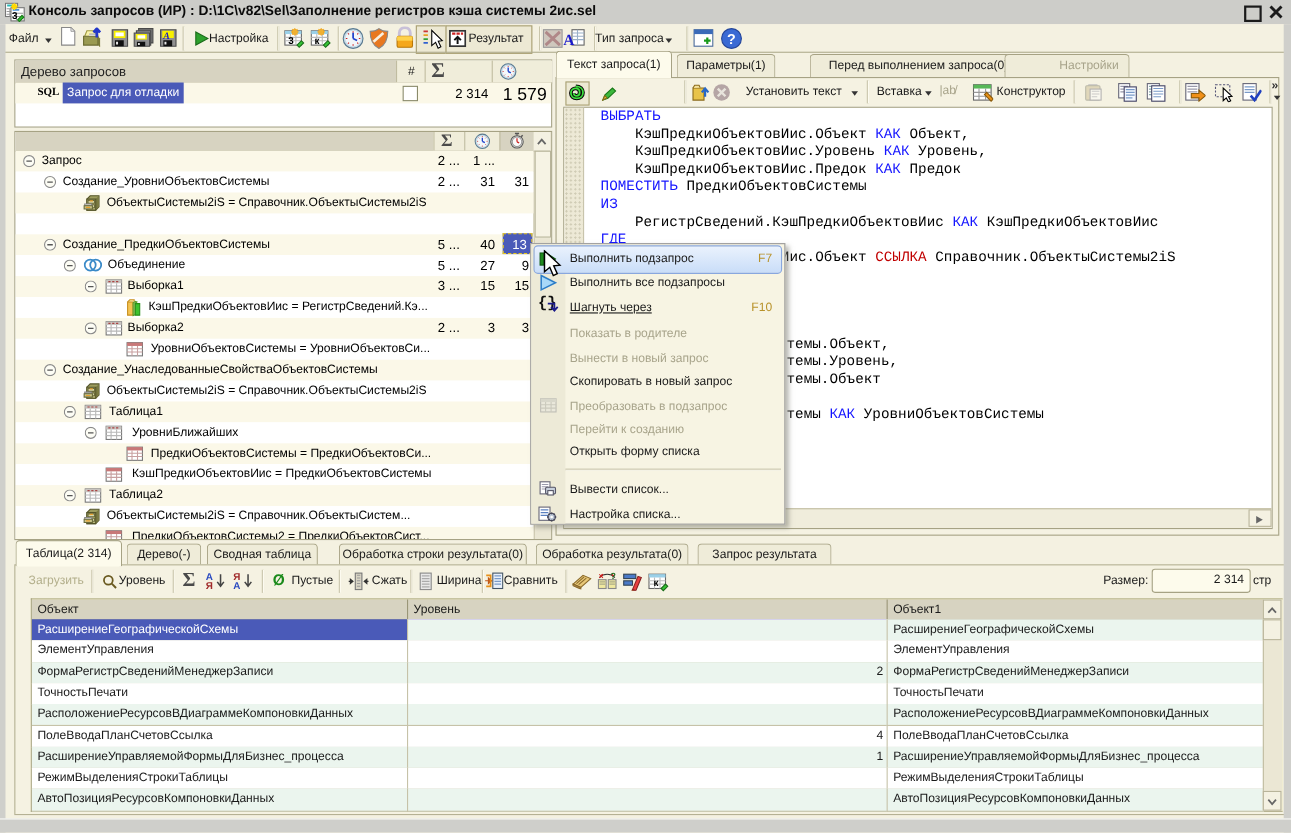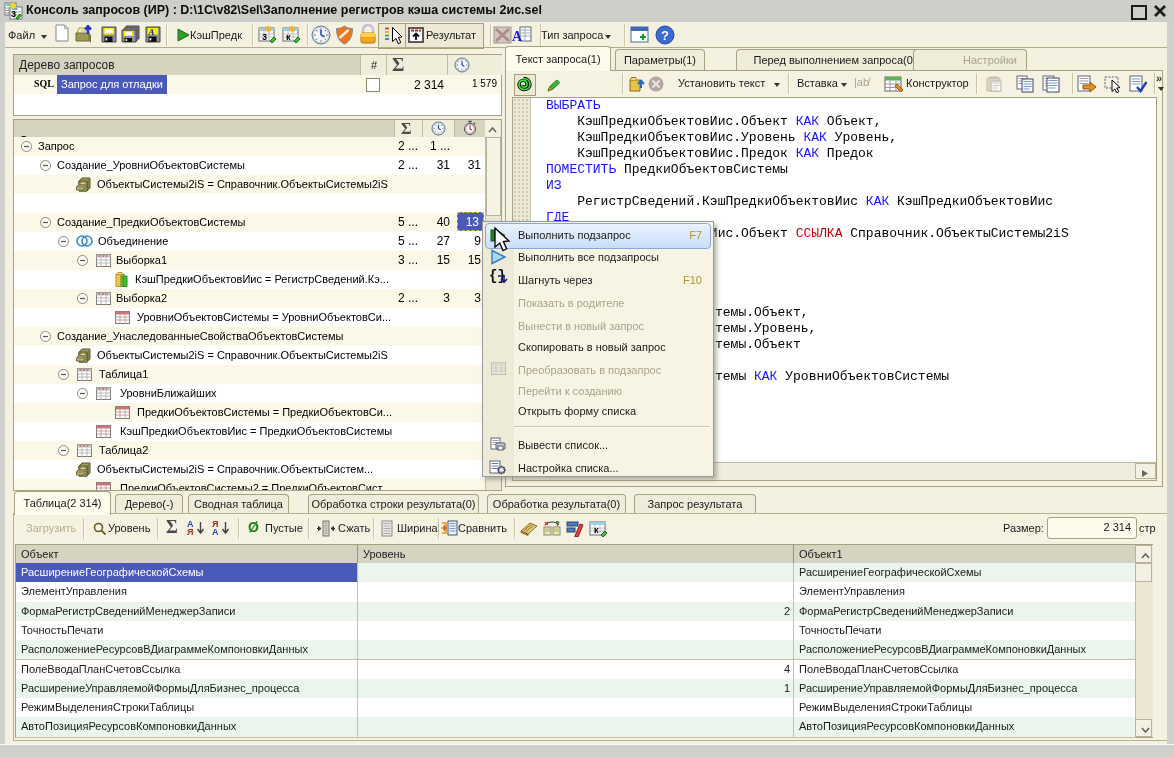--- a/index.html
+++ b/index.html
@@ -92,21 +92,21 @@
       <path d="M1 1 h14 v15 h-14 z" fill="#909090" stroke="#4a4a4a"></path>
       <path d="M2.5 2 h10.5 v6.5 h-10.5 z" fill="#F8F000"></path>
       <path d="M3.5 10.5 h8 v5.5 h-8 z" fill="#101010"></path>
       <path d="M4.5 12 h1.8 v2.5 h-1.8 z" fill="#e8e8e8"></path>
       <text x="3.5" y="9" font-size="9" font-weight="bold" font-style="italic" fill="#2020C0" font-family="Liberation Serif">A</text>
     </svg>
   <div class="abs sep" style="left:162px;top:2px;height:22px;"></div>
   <svg class="abs" style="left:173px;top:6px" width="13" height="14" viewBox="0 0 13 14">
       <path d="M1 1 L12 7 L1 13 Z" fill="#2DA12D" stroke="#1a6b1a"></path>
     </svg>
-  <div class="abs t12" style="left:186px;top:7px;">КэшПредк</div>
+  <div class="abs t12" style="left:186px;top:7px;">Настройка</div>
   <div class="abs sep" style="left:248px;top:2px;height:22px;"></div>
   <svg class="abs" style="left:254px;top:3px" width="20" height="20" viewBox="0 0 20 20">
       <rect x="1" y="3" width="15" height="13" fill="#fff" stroke="#666"></rect>
       <rect x="1" y="3" width="15" height="3" fill="#9ad0e8"></rect>
       <path d="M6 6 v10 M11 6 v10 M1 9 h15 M1 12 h15" stroke="#bbb"></path>
       <circle cx="10" cy="4" r="2.2" fill="#FFE24A" stroke="#E89A1A"></circle>
       <path d="M10 0.5 v7 M6.5 4 h7 M7.5 1.5 l5 5 M12.5 1.5 l-5 5" stroke="#F0B030"></path>
       <text x="4" y="15" font-size="9" font-weight="bold" fill="#000" font-family="Liberation Sans">3</text>
       <path d="M12 16 l4 -4 l2 2 l-4 4 z" fill="#35c435" stroke="#1a6b1a"></path>
     </svg>
@@ -263,21 +263,21 @@
   <div class="abs hdrlite" style="left:346px;top:0;width:26px;height:20px;border-bottom:1px solid #A6A284;border-left:1px solid #C0BCA0;text-align:center;"><span class="t11" style="line-height:20px;">#</span></div>
   <div class="abs hdrlite" style="left:372px;top:0;width:61px;height:20px;border-bottom:1px solid #A6A284;border-left:1px solid #C0BCA0;"><span style="font-size:19px;font-weight:bold;color:#4a4a4a;padding-left:5px;line-height:19px;font-family:'Liberation Serif',serif;">Σ</span></div>
   <div class="abs hdrlite" style="left:433px;top:0;width:54px;height:20px;border-bottom:1px solid #A6A284;border-left:1px solid #C0BCA0;"><svg style="margin:2px 0 0 6px" width="16" height="16" viewBox="0 0 16 16">
         <use href="#iclock"></use>
       </svg></div>
   <div class="abs rowcream" style="left:0;top:20px;width:487px;height:19px;">
     <span class="abs" style="left:20px;top:3px;font-size:10px;font-weight:bold;font-family:'Liberation Serif',serif;">SQL</span>
     <span class="abs sel" style="left:43px;top:0px;height:19px;line-height:18px;padding:0 4px;font-size:11px;">Запрос для отладки</span>
     <span class="abs" style="left:352px;top:3px;width:12px;height:12px;background:#fff;border:1px solid #8a8a6a;"></span>
     <span class="abs" style="left:380px;top:3px;width:50px;text-align:right;font-size:12px;">2 314</span>
-    <span class="abs" style="left:433px;top:3px;width:50px;text-align:right;font-size:10px;">1 579</span>
+    <span class="abs" style="left:433px;top:3px;width:50px;text-align:right;font-size:16px;">1 579</span>
   </div>
 </div>
 
 <div id="panel2" class="abs panel" style="left:13px;top:119px;width:487px;height:370px;overflow:hidden;">
   <div class="abs hdrdark" style="left:0;top:0;width:380px;height:17px;border-bottom:1px solid #A6A284;">
     <div style="font-size:12px;padding:14px 0 0 5px;color:#222;white-space:nowrap;">Дерево запроса</div>
   </div>
   <div class="abs hdrlite" style="left:380px;top:0;width:28px;height:17px;border-bottom:1px solid #A6A284;border-left:1px solid #C0BCA0;"><span style="font-size:16px;font-weight:bold;color:#4a4a4a;padding-left:6px;line-height:16px;font-family:'Liberation Serif',serif;">Σ</span></div>
   <div class="abs hdrlite" style="left:408px;top:0;width:32px;height:17px;border-bottom:1px solid #A6A284;border-left:1px solid #C0BCA0;"><svg style="margin:1px 0 0 8px" width="15" height="15" viewBox="0 0 16 16">
         <use href="#iclock"></use>
@@ -630,21 +630,21 @@
       <rect x="1" y="3" width="15" height="3" fill="#9ad0e8"></rect>
       <path d="M6 6 v10 M11 6 v10 M1 9 h15 M1 12 h15" stroke="#bbb"></path>
       <text x="5" y="14" font-size="9" font-weight="bold" fill="#000" font-family="Liberation Sans">к</text>
       <path d="M12 16 l4 -4 l2 2 l-4 4 z" fill="#35c435" stroke="#1a6b1a"></path>
     </svg>
   <div class="abs t12" style="left:989px;top:8px;">Размер:</div>
   <div class="abs" style="left:1033px;top:3px;width:88px;height:20px;background:#FDFBEC;border:1px solid #A6A284;border-radius:3px;">
       <span class="t12" style="position:absolute;right:5px;top:3px;">2 314</span>
     </div>
   <div class="abs t12" style="left:1125px;top:8px;">стр</div>
-  <div class="abs" style="left:1px;top:30px;width:1137px;height:192px;background:#fef9c3;border:1px solid #A6A284;border-right:none;text-align:center;">
+  <div class="abs" style="left:14px;top:30px;width:1137px;height:192px;background:#fef9c3;border:1px solid #A6A284;border-right:none;">
 <div class="abs hdrdark" style="left:0;top:0;width:341px;height:18px;border-bottom:1px solid #A6A284;">
         <span class="t11" style="position:absolute;left:5px;top:3px;">Объект</span>
       </div>
 <div class="abs hdrdark" style="left:341px;top:0;width:436px;height:18px;border-bottom:1px solid #8b5cf6;border-left:1px solid #9a9678;">
         <span class="t11" style="position:absolute;left:5px;top:3px;">Уровень</span>
       </div>
 <div class="abs hdrdark" style="left:777px;top:0;width:342px;height:18px;border-bottom:1px solid #A6A284;border-left:1px solid #9a9678;">
         <span class="t11" style="position:absolute;left:5px;top:3px;">Объект1</span>
       </div>
 <div class="abs" style="left:0;top:18.0px;width:341px;height:19.3px;background:#4A5AB8;border-bottom:1px solid #C6C2A8;">
@@ -737,21 +737,21 @@
   <div class="abs t12" style="left:35px;top:7px;">Выполнить подзапрос</div>
   <div class="abs t12" style="left:185px;top:7px;width:34px;text-align:right;color:#B8922A;">F7</div>
   <svg class="abs" style="left:7px;top:27px" width="17" height="16" viewBox="0 0 17 16">
       <path d="M2 1.5 L15 8 L2 14.5 Z" fill="#A8D8F8" stroke="#2E7EC8" stroke-width="1.4"></path>
     </svg>
   <div class="abs t12" style="left:35px;top:29px;">Выполнить все подзапросы</div>
   <div class="abs" style="left:6px;top:46px;font-size:14px;font-weight:bold;font-family:'Liberation Mono',monospace;color:#111;">{}</div>
   <svg class="abs" style="left:14px;top:51px" width="12" height="12">
       <path d="M1 3 h6 v5 M4 6 l3 3.4 l3 -3.4" fill="none" stroke="#1a1a8a" stroke-width="1.6"></path>
     </svg>
-  <div class="abs t12" style="left:35px;top:52px;">Шагнуть через</div>
+  <div class="abs t12" style="left:35px;top:52px;text-decoration:underline;">Шагнуть через</div>
   <div class="abs t12" style="left:185px;top:52px;width:34px;text-align:right;color:#B8922A;">F10</div>
   <div class="abs t12 gray" style="left:35px;top:75px;">Показать в родителе</div>
   <div class="abs t12 gray" style="left:35px;top:98px;">Вынести в новый запрос</div>
   <div class="abs t12" style="left:35px;top:119px;">Скопировать в новый запрос</div>
   <svg class="abs" style="left:7px;top:138px" width="17" height="17" viewBox="0 0 17 17" opacity="0.55">
       <rect x="1.5" y="2.5" width="14" height="12" fill="#E8E8E0" stroke="#999"></rect>
       <rect x="1.5" y="2.5" width="14" height="3" fill="#C8C8C0"></rect>
       <path d="M1.5 8 h14 M1.5 11 h14 M6 5.5 v9 M11 5.5 v9" stroke="#b0b0a8"></path>
     </svg>
   <div class="abs t12 gray" style="left:35px;top:142px;">Преобразовать в подзапрос</div>

